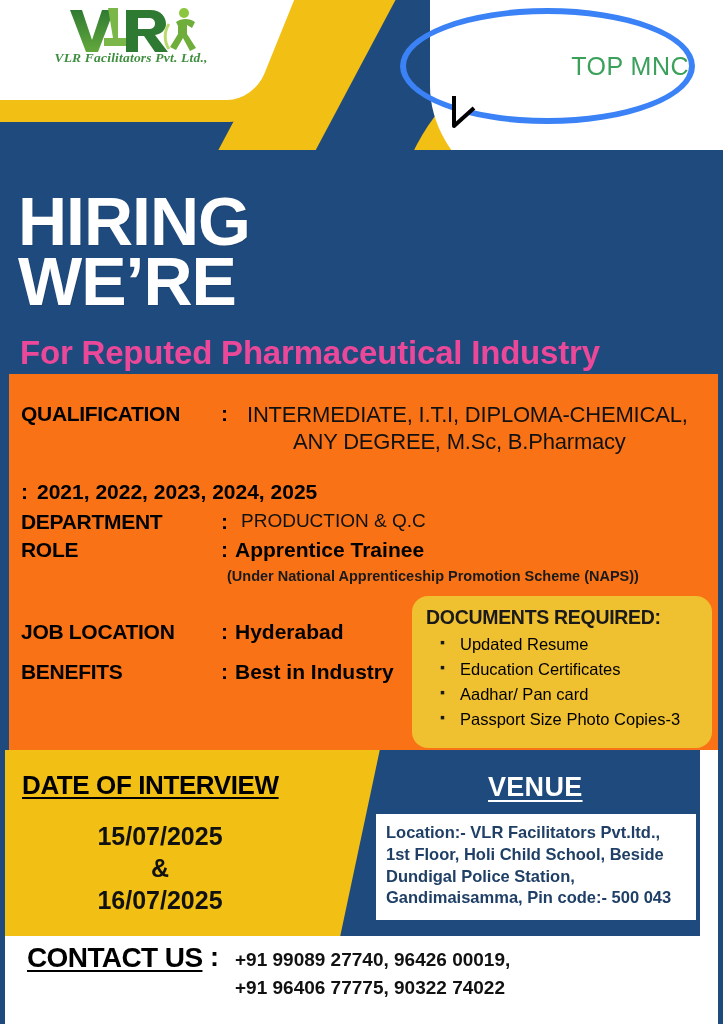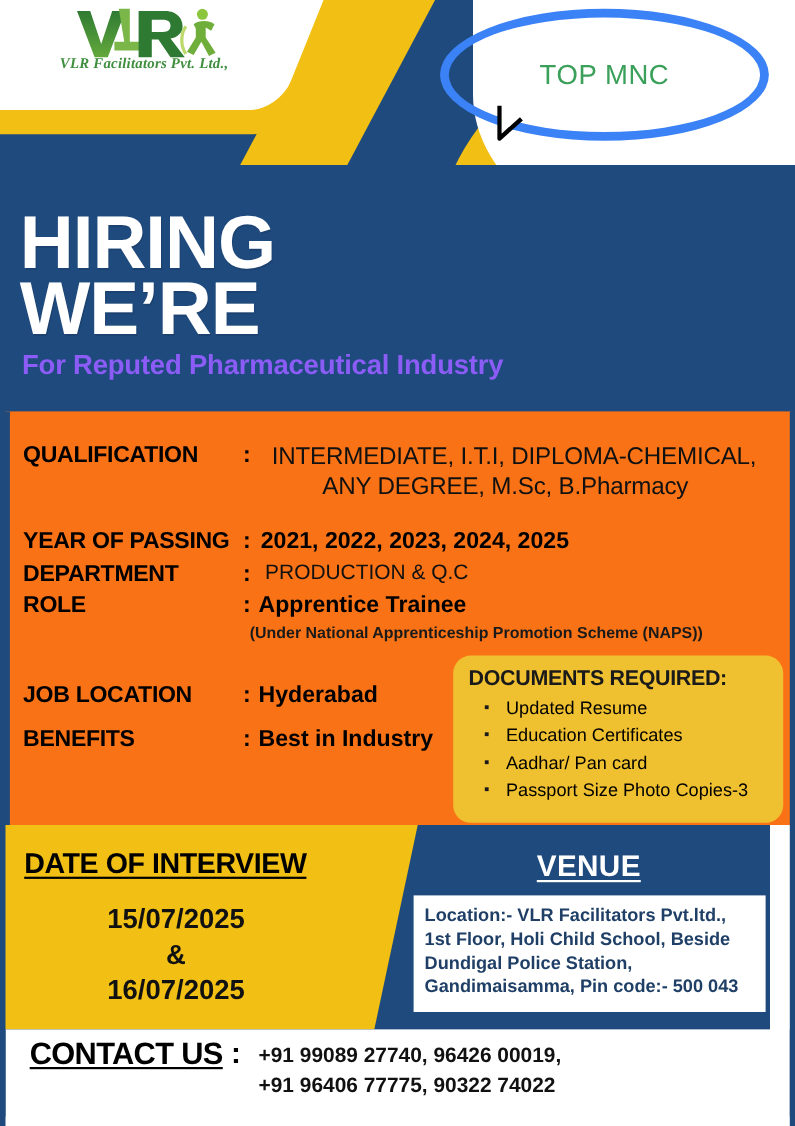--- a/index.html
+++ b/index.html
@@ -102,27 +102,27 @@
     color: #3f8f3f;
     letter-spacing: .2px;
     margin-top: -4px;
   }
 
   
   .bubble {
     position: absolute;
     left: 400px; top: 8px;
     width: 283px; height: 104px;
-    border: 8px solid #3b82f6;
+    border: 6px solid #3b82f6;
     border-radius: 50%;
     background: transparent;
     z-index: 7;
     display: flex;
     align-items: center;
-    justify-content: center;
+    justify-content: flex-end;
   }
   .bubble-text {
     color: #3aa05a;
     font-size: 25px;
     line-height: 1.05;
     text-align: center;
     letter-spacing: .5px;
   }
   .bubble-tail {
     position: absolute;
@@ -141,23 +141,23 @@
     color: #ffffff;
     font-weight: bold;
     font-size: 68px;
     line-height: 0.88;
     letter-spacing: -1px;
     font-family: "Liberation Sans", sans-serif;
     text-shadow: 1px 1px 0 rgba(0,0,0,.10);
   }
   .hero-sub {
     position: absolute;
-    left: 20px; top: 318px;
-    color: #8b5cf6;
-    font-size: 25px;
+    left: 20px; top: 334px;
+    color: #ec4899;
+    font-size: 33px;
     font-weight: bold;
     letter-spacing: -.2px;
     z-index: 8;
   }
 
   
   .card {
     position: absolute;
     left: 4px; top: 374px;
     width: 715px; height: 376px;
@@ -411,21 +411,20 @@
     <div class="row" style="left:12px; top:28px;">
       <span class="lbl" style="width:200px;">QUALIFICATION</span>
       <span class="colon" style="width:26px;">:</span>
       <span class="val-big" style="display:block;">
         <span>INTERMEDIATE, I.T.I, DIPLOMA-CHEMICAL,</span><br>
         <span style="display:inline-block; padding-left:46px;">ANY DEGREE, M.Sc, B.Pharmacy</span>
       </span>
     </div>
 
     <div class="row" style="left:12px; top:106px;">
-      <span class="lbl" style="width:200px;">YEAR OF PASSING</span>
       <span class="colon" style="width:16px;">:</span>
       <span class="val-bold">2021, 2022, 2023, 2024, 2025</span>
     </div>
 
     <div class="row" style="left:12px; top:136px;">
       <span class="lbl" style="width:200px;">DEPARTMENT</span>
       <span class="colon" style="width:20px;">:</span>
       <span class="val-norm">PRODUCTION &amp; Q.C</span>
     </div>
 

